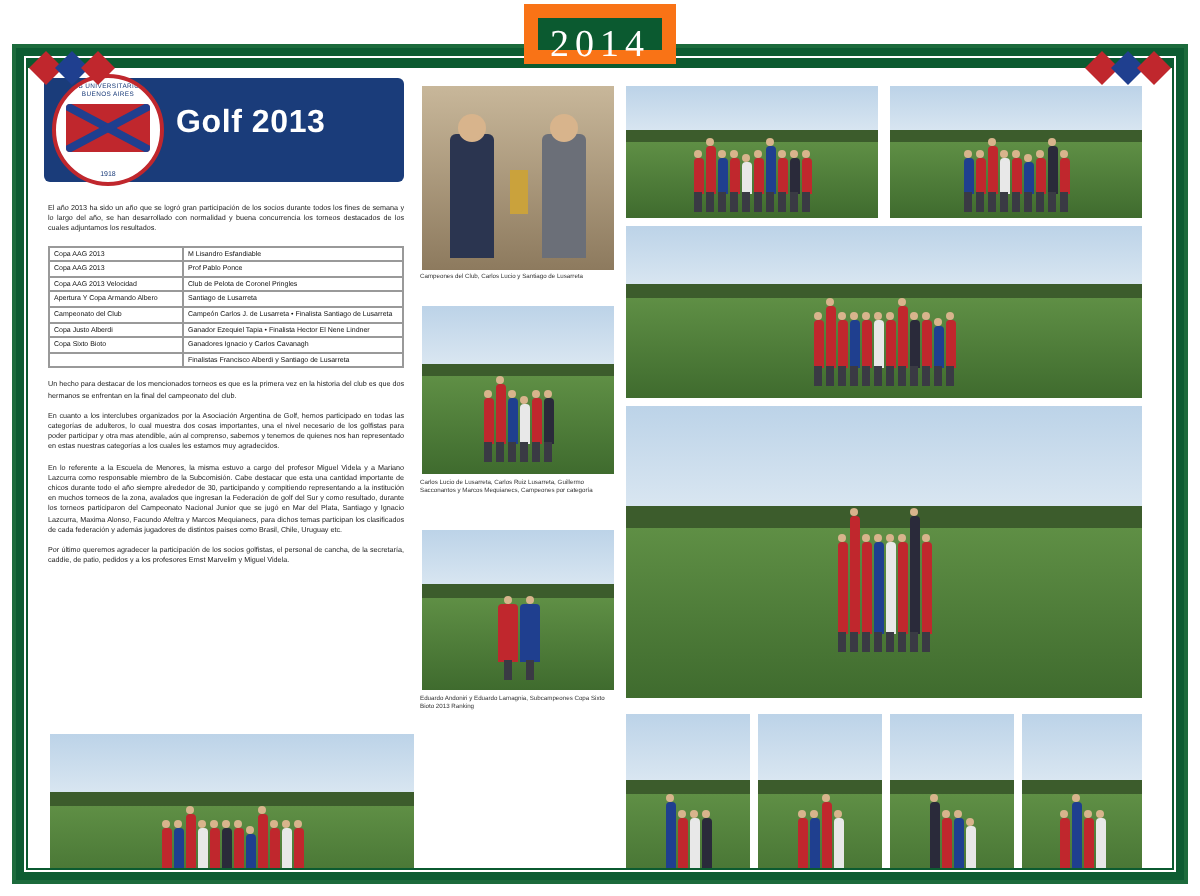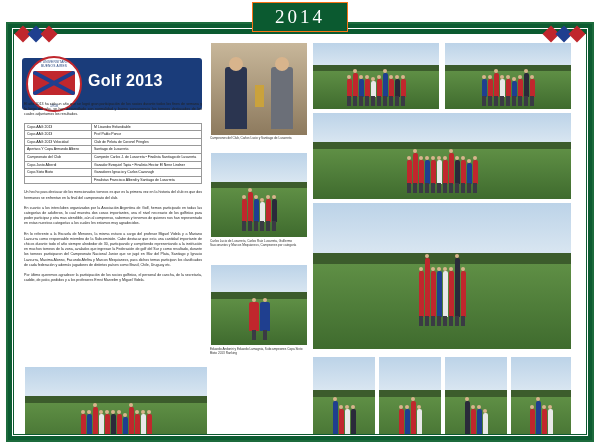--- a/index.html
+++ b/index.html
@@ -40,24 +40,24 @@
     border: 1px solid #ffffff;
     background: #0b5a30;
     box-sizing: border-box;
   }
   
   .year-banner {
     position: absolute;
     left: 50%;
     transform: translateX(-50%);
     top: 2px;
-    width: 96px;
+    width: 76px;
     height: 30px;
     background: #0b5a30;
-    border: 1px solid #f97316;
+    border: 7px solid #f97316;
     color: #ffffff;
     text-align: center;
     font-family: "Liberation Serif", serif;
     font-size: 19px;
     letter-spacing: 3px;
     line-height: 28px;
     box-sizing: border-box;
     z-index: 12;
   }
   
@@ -90,21 +90,21 @@
     right: 14px;
     bottom: 14px;
     background: #ffffff;
     box-sizing: border-box;
     overflow: hidden;
   }
   
   .header-bar {
     position: absolute;
     left: 8px;
-    top: 24px;
+    top: 5px;
     width: 180px;
     height: 52px;
     background: #1a3c7a;
     border-radius: 3px;
   }
   .logo {
     position: absolute;
     left: 4px;
     top: -2px;
     width: 56px;

